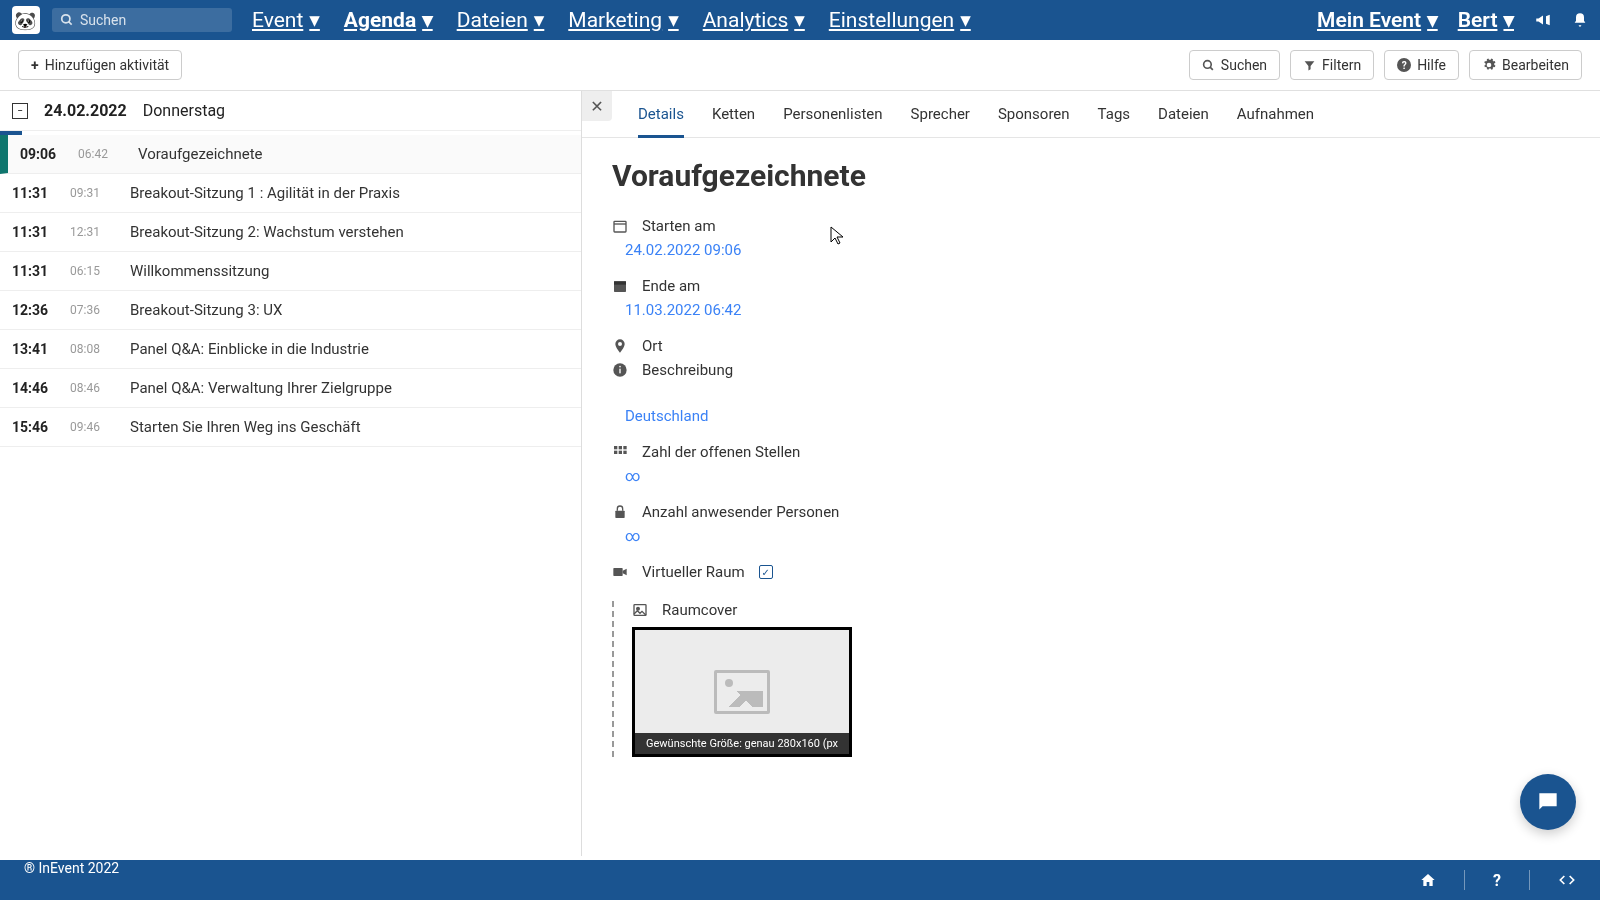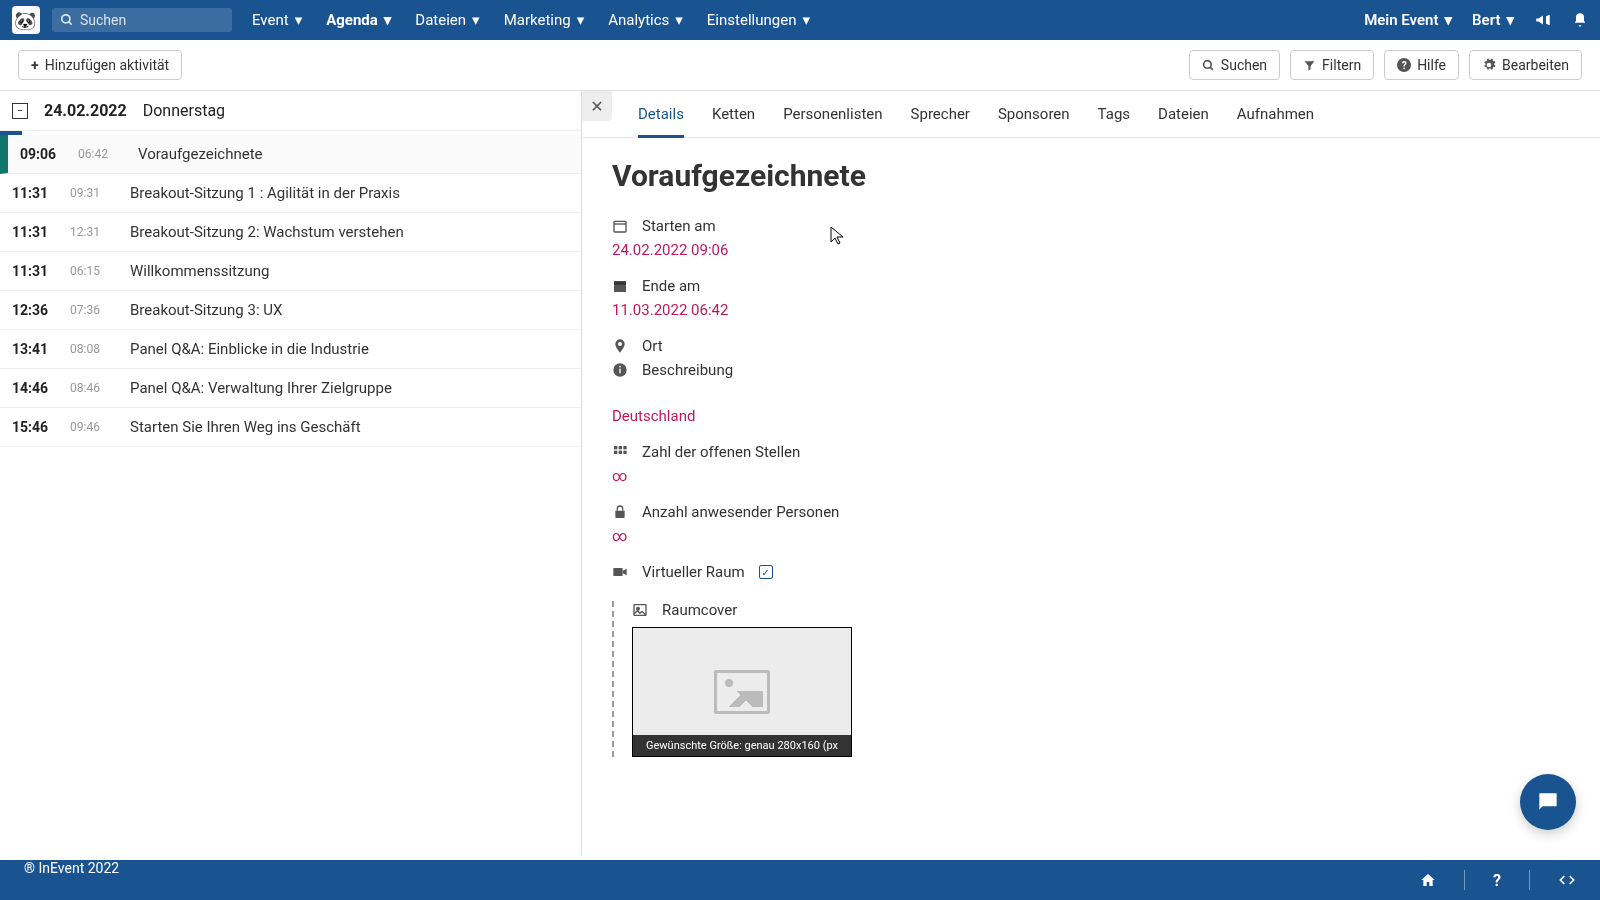--- a/index.html
+++ b/index.html
@@ -3,21 +3,21 @@
 <meta charset="utf-8">
 <style>
 * { margin: 0; padding: 0; box-sizing: border-box; font-family: -apple-system, BlinkMacSystemFont, "Segoe UI", Roboto, "Helvetica Neue", Arial, sans-serif; }
 body { background: #fff; overflow: hidden; }
 .topbar { background: #1a5490; height: 40px; display: flex; align-items: center; padding: 0 12px; color: #fff; }
 .logo { width: 28px; height: 28px; background: #fff; border-radius: 4px; margin-right: 12px; display:flex; align-items:center; justify-content:center; font-size:18px; }
 .search-box { background: rgba(255,255,255,0.15); border-radius: 3px; padding: 4px 8px; display: flex; align-items: center; width: 180px; margin-right: 20px; }
 .search-box input { background: transparent; border: none; outline: none; color: #fff; margin-left: 6px; font-size: 14px; width: 100%; }
 .search-box input::placeholder { color: rgba(255,255,255,0.8); }
 .nav { display: flex; gap: 24px; }
-.nav-item { color: #fff; font-size: 15px; display: flex; align-items: center; gap: 6px; cursor: pointer; }
+.nav-item { color: #fff; font-size: 21px; display: flex; align-items: center; gap: 6px; cursor: pointer; text-decoration: underline; }
 .nav-item.active { font-weight: 700; }
 .spacer { flex: 1; }
 .nav-right { display: flex; gap: 20px; align-items: center; }
 .nav-right .nav-item { font-weight: 600; }
 .nav-icon { color: #fff; font-size: 16px; cursor: pointer; }
 .chev { display:inline-block; }
 .toolbar { background:#fff; border-bottom: 1px solid #e0e0e0; padding: 10px 18px; display: flex; align-items: center; }
 .btn { border: 1px solid #ccc; background:#fff; padding: 6px 12px; border-radius: 4px; font-size: 14px; color:#333; display:inline-flex; align-items:center; gap:6px; cursor:pointer; }
 .toolbar-right { margin-left:auto; display:flex; gap:10px; }
 .main { display:flex; height: calc(100vh - 40px - 55px - 40px); }
@@ -34,23 +34,23 @@
 .progress-strip { height:4px; background:#1a5490; width:22px; margin-left:0; }
 .right { flex:1; position:relative; overflow-y:auto; }
 .close-tab { position:absolute; left:0; top:0; width:30px; height:30px; background:#eee; display:flex; align-items:center; justify-content:center; border-bottom-right-radius:4px; cursor:pointer; font-size:16px; color:#555; }
 .tabs { display:flex; gap:28px; padding: 14px 32px 0 56px; border-bottom:1px solid #e5e5e5; }
 .tab { padding-bottom:12px; font-size:15px; color:#333; cursor:pointer; }
 .tab.active { color:#1a5490; border-bottom: 3px solid #1a5490; margin-bottom:-1px; }
 .detail-body { padding: 20px 30px 40px 30px; }
 .detail-title { font-size: 30px; color:#333; margin-bottom: 24px; }
 .field { margin-bottom: 6px; display:flex; align-items:center; gap:14px; color:#333; font-size:15px; }
 .field-icon { width:16px; color:#555; }
-.field-value { color:#be185d; font-size:15px; margin-bottom:18px; margin-left: 0; }
+.field-value { color:#3b82f6; font-size:15px; margin-bottom:18px; margin-left: 13px; }
 .cover-section { border-left: 2px dashed #999; padding-left: 18px; margin-top:4px; }
-.cover-box { width:220px; height:130px; border:1px solid #000000; background:#ececec; position:relative; display:flex; align-items:center; justify-content:center; margin-top:8px; }
+.cover-box { width:220px; height:130px; border:3px solid #000000; background:#ececec; position:relative; display:flex; align-items:center; justify-content:center; margin-top:8px; }
 .cover-caption { position:absolute; bottom:0; left:0; right:0; background:#333; color:#fff; font-size:11px; padding:4px 6px; text-align:center; }
 .img-placeholder { width:56px; height:44px; border:3px solid #bbb; border-radius:2px; position:relative; }
 .img-placeholder::before { content:""; position:absolute; width:8px; height:8px; border-radius:50%; background:#bbb; top:6px; left:8px; }
 .img-placeholder::after { content:""; position:absolute; bottom:4px; left:4px; right:4px; height:16px; background: linear-gradient(135deg, transparent 40%, #bbb 40% 60%, transparent 60%), linear-gradient(45deg, transparent 55%, #bbb 55%); }
 .chat-fab { position:fixed; bottom:70px; right:24px; width:56px; height:56px; border-radius:50%; background:#1a5490; display:flex; align-items:center; justify-content:center; color:#fff; font-size:24px; cursor:pointer; box-shadow:0 4px 12px rgba(0,0,0,0.2); }
 .footer { position:fixed; bottom:0; left:0; right:0; height:40px; background:#1a5490; color:#fff; display:flex; padding:0 24px; font-size:14px; }
 .footer-right { margin-left:auto; display:flex; gap:28px; align-items:center; }
 .footer-icon { color:#fff; cursor:pointer; font-size:16px; }
 .divider { width:1px; height:20px; background:rgba(255,255,255,0.4); }
 .cursor-arrow { position:fixed; top:228px; left:832px; pointer-events:none; font-size:18px; color:#000; transform: translate(-2px,-2px); }

